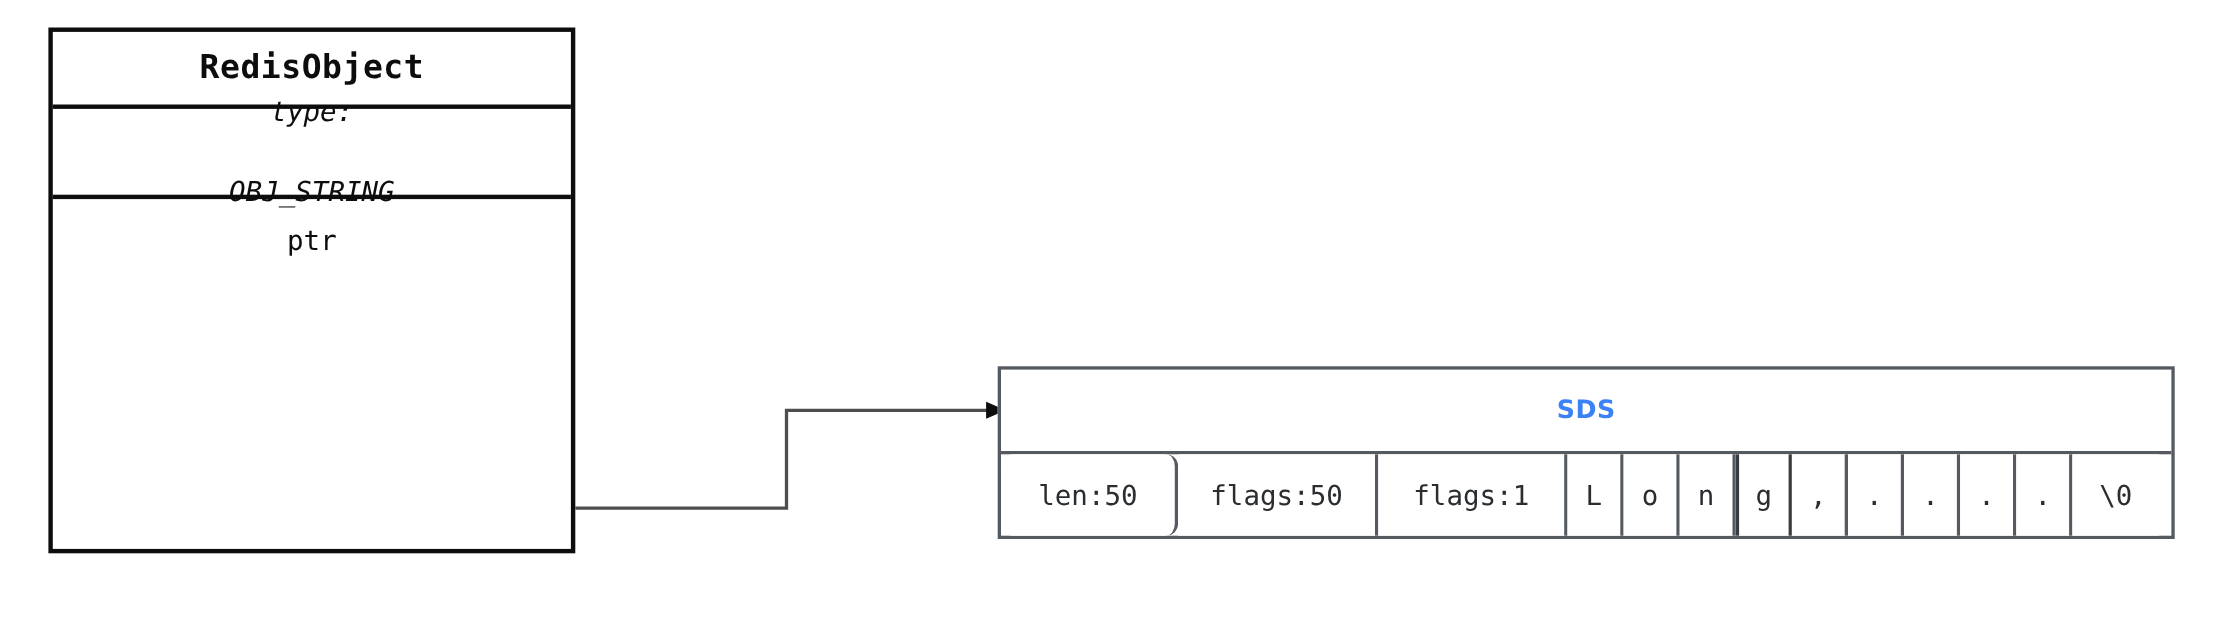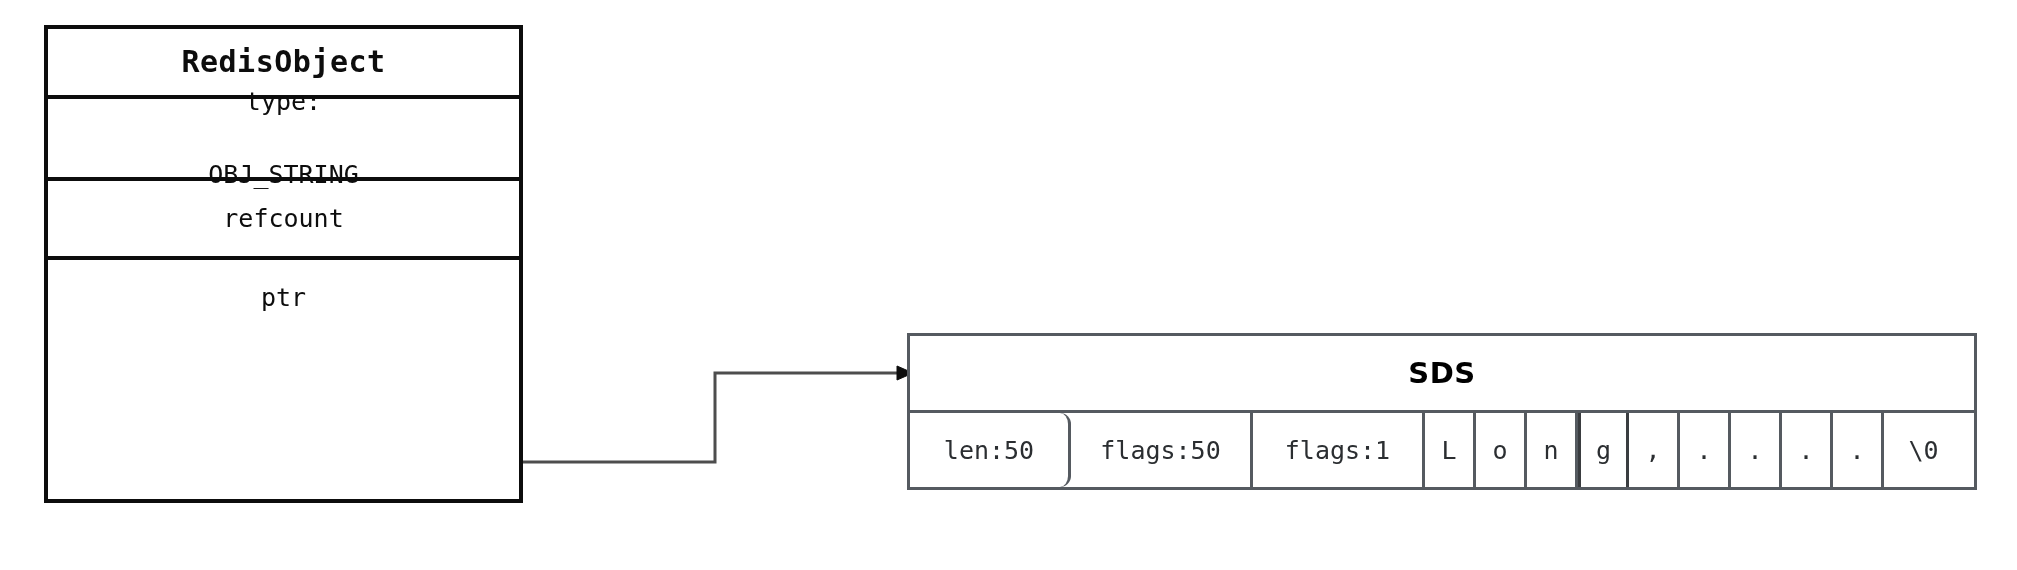--- a/index.html
+++ b/index.html
@@ -47,20 +47,21 @@
   .ro-row.header {
     font-weight: bold;
     font-size: 30px;
     letter-spacing: 0.5px;
     height: 70px;
     flex: 0 0 70px;
   }
   .ro-row.two-line {
     height: 82px;
     flex: 0 0 82px;
+    font-style: italic;
   }
   .ro-row.one-line {
     height: 81px;
     flex: 0 0 81px;
   }
   .ro-row.one-line-b {
     height: 79px;
     flex: 0 0 79px;
   }
   .ro-row.one-line-c {
@@ -95,22 +96,22 @@
   }
   #sds-title {
     flex: 0 0 74px;
     height: 74px;
     display: flex;
     align-items: center;
     justify-content: center;
     border-bottom: 3px solid #555a60;
     font-family: "DejaVu Sans", "Liberation Sans", sans-serif;
     font-weight: bold;
-    font-size: 29px;
-    color: #000000;
+    font-size: 23px;
+    color: #3b82f6;
     letter-spacing: 0.5px;
   }
   #sds-cells {
     flex: 1 1 auto;
     display: flex;
     flex-direction: row;
   }
   .sds-cell {
     box-sizing: border-box;
     display: flex;
@@ -143,23 +144,20 @@
 
     <div class="ro-row two-line">
       <span class="ro-cell-text">
         <span class="l1">type:</span>
         <span class="l2">OBJ_STRING</span>
       </span>
     </div>
 
 
 
-    <div class="ro-row one-line-b">
-      <span>refcount</span>
-    </div>
 
     <div class="ro-row one-line-c">
       <span>ptr</span>
     </div>
 
   </div>
 
   <svg id="ptr-connector" viewBox="0 0 400 120">
     <polyline points="8,107 200,107 200,18 385,18" fill="none" stroke="#4d4d4d" stroke-width="3"></polyline>
     <polygon points="398,18 382,11 382,25" fill="#0d0d0d" stroke="#0d0d0d" stroke-width="1"></polygon>

